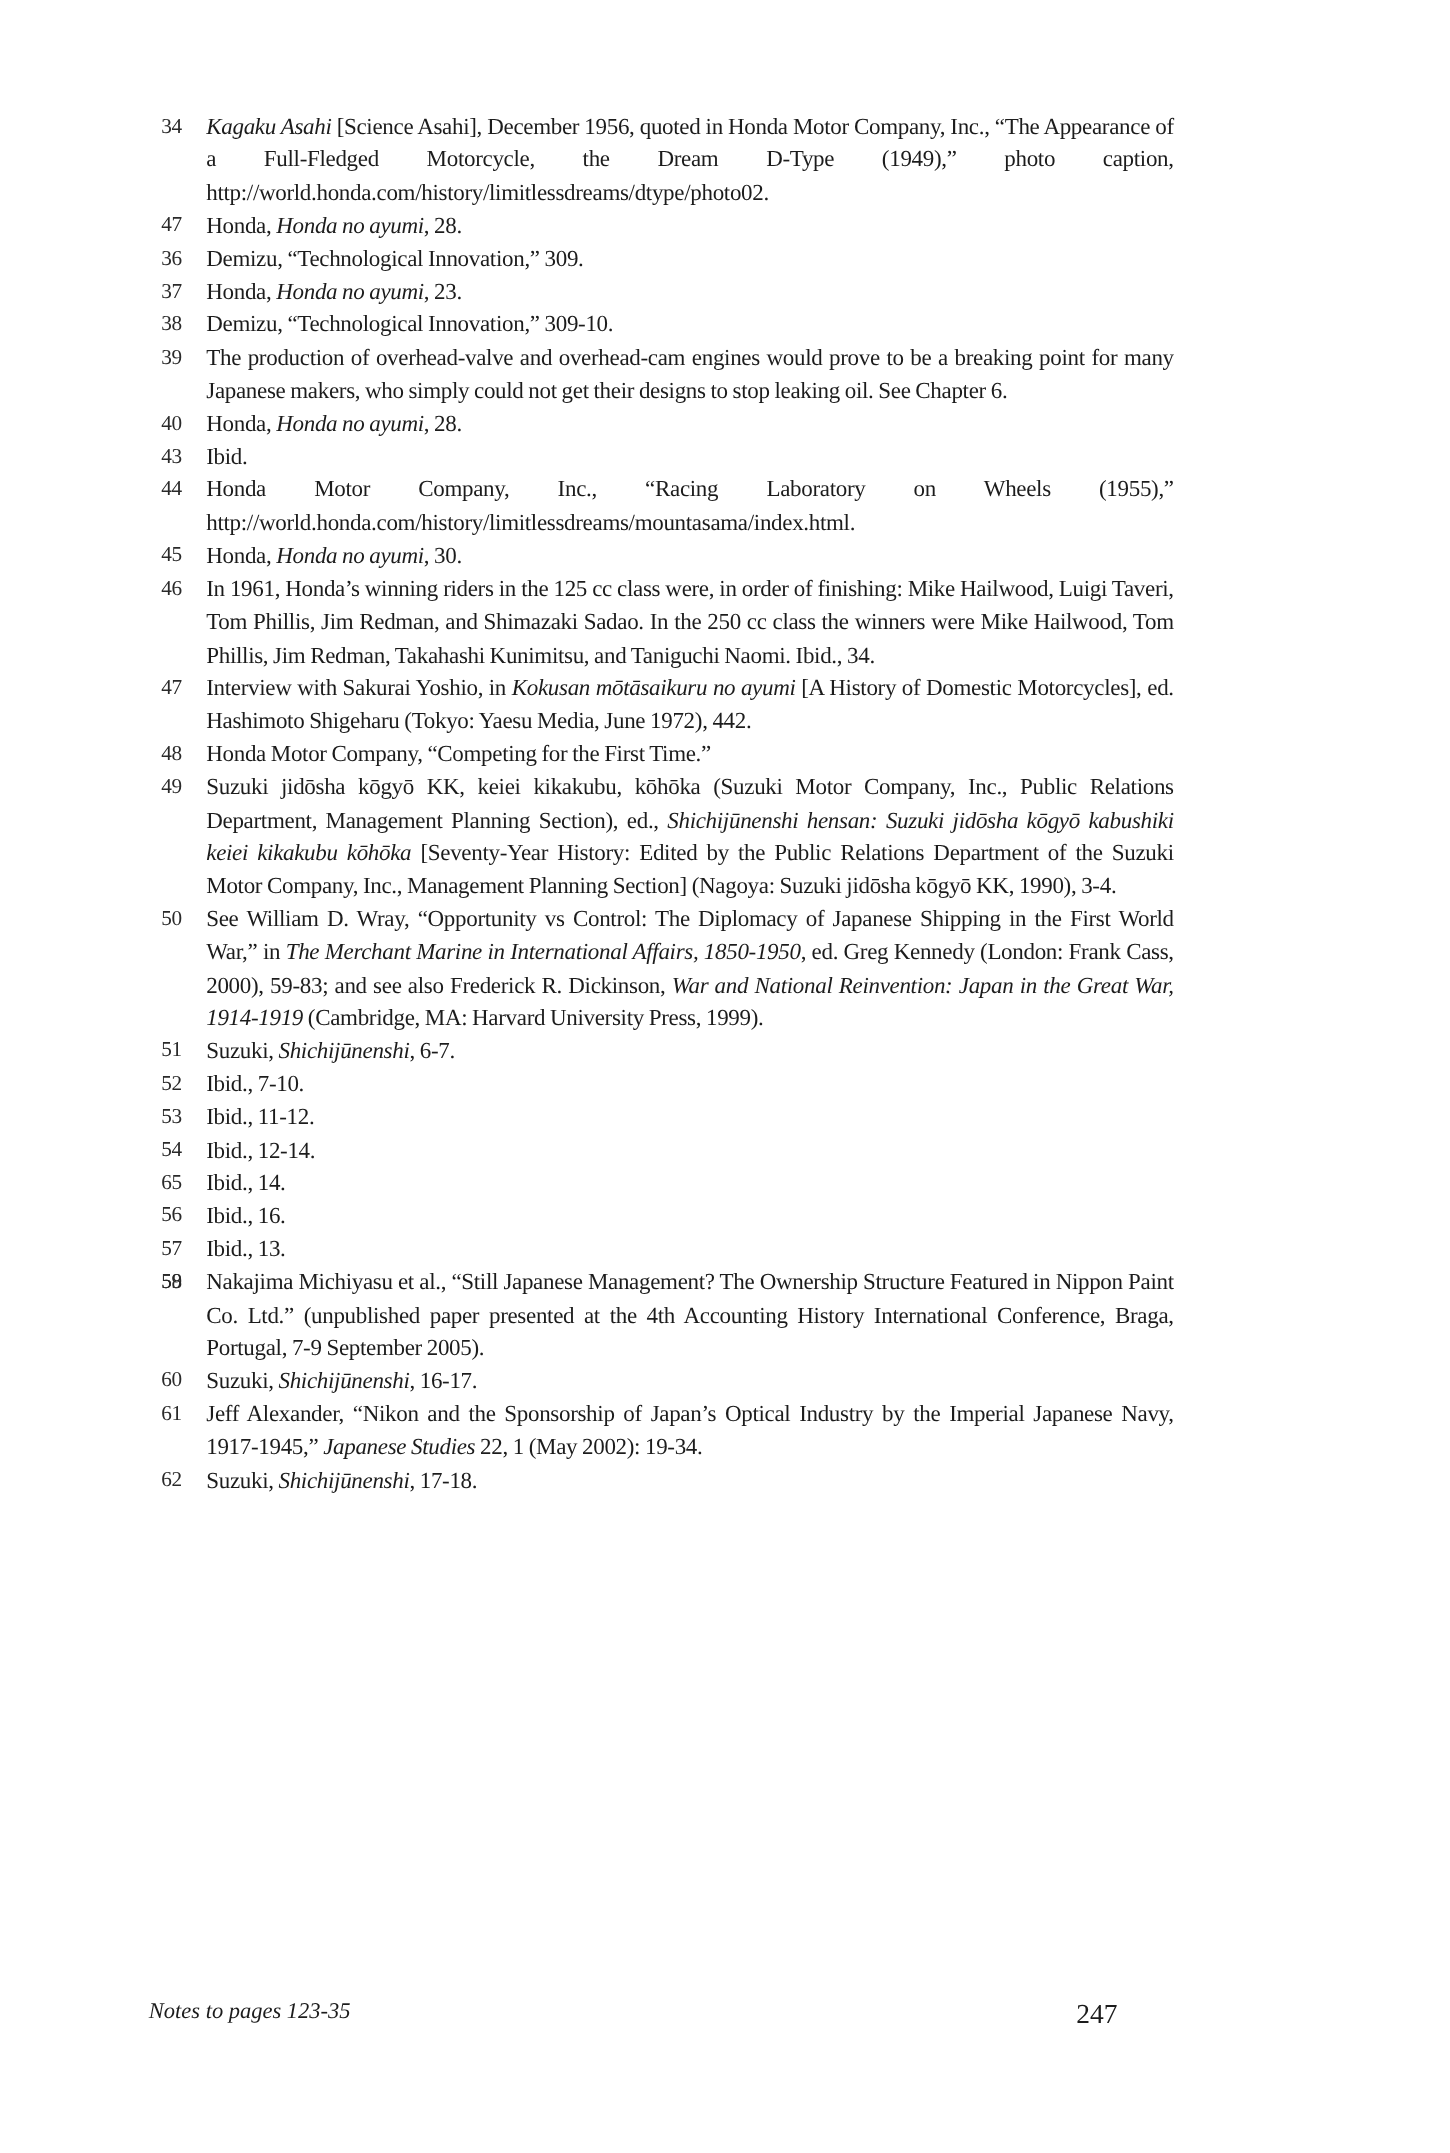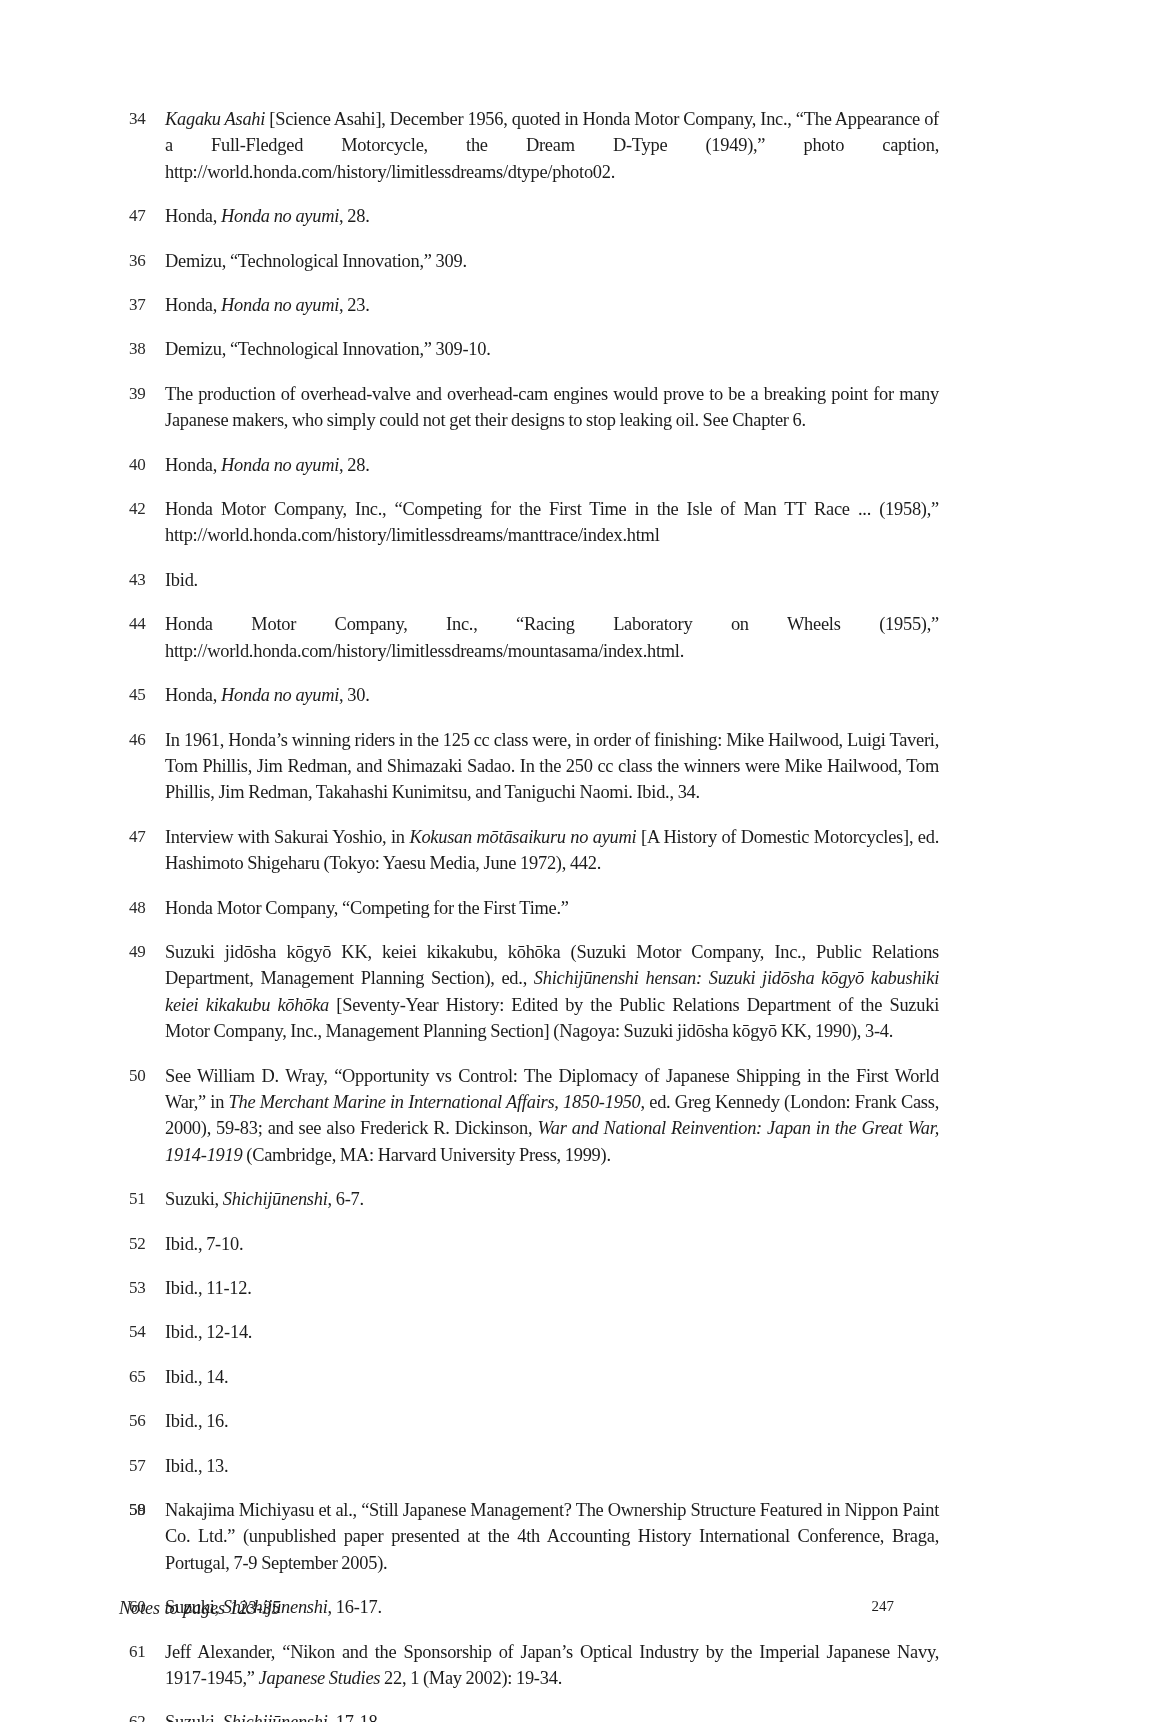--- a/index.html
+++ b/index.html
@@ -1,40 +1,39 @@
 <!DOCTYPE html>
 <html><head>
 <meta charset="utf-8">
 <style>
   html, body { margin: 0; padding: 0; background: #ffffff; }
   body { width: 1160px; height: 1722px; position: relative; overflow: hidden;
          font-family: "Liberation Serif", "DejaVu Serif", serif; color: #1c1c1c; }
   #page { position: absolute; left: 0; top: 0; width: 1160px; height: 1722px; }
   #notes { position: absolute; left: 129px; top: 88px; width: 810px; margin: 0; padding: 0; list-style: none; }
   .note { position: relative; padding-left: 36px; font-size: 18.4px; line-height: 26.4px;
-          text-align: justify; letter-spacing: -0.25px; word-spacing: -0.5px; margin-top: 18px; }
+          text-align: justify; letter-spacing: -0.25px; word-spacing: -0.5px; }
   .note .num { position: absolute; left: 0; top: 0; width: 30px; font-size: 17px; color: #2a2a2a; }
   .note .body i { font-style: italic; }
   #footer { position: absolute; left: 119px; top: 1598px; width: 775px; height: 30px; }
   #footer-left { position: absolute; left: 0; top: 0; font-style: italic; font-size: 18px; text-align: center; }
-  #footer-right { position: absolute; right: 0; top: 0; font-size: 15px; }
+  #footer-right { position: absolute; right: 0; top: 0; font-size: 22px; }
 </style>
 </head>
 <body>
 
 <div id="page">
   <ol id="notes">
       <li class="note"><span class="num">34</span><span class="body"><i>Kagaku Asahi</i><span> [Science Asahi], December 1956, quoted in Honda Motor Company, Inc., “The Appearance of a Full-Fledged Motorcycle, the Dream D-Type (1949),” photo caption, http://world.honda.com/history/limitlessdreams/dtype/photo02.</span></span></li>
       <li class="note"><span class="num">47</span><span class="body"><span>Honda, </span><i>Honda no ayumi</i><span>, 28.</span></span></li>
       <li class="note"><span class="num">36</span><span class="body"><span>Demizu, “Technological Innovation,” 309.</span></span></li>
       <li class="note"><span class="num">37</span><span class="body"><span>Honda, </span><i>Honda no ayumi</i><span>, 23.</span></span></li>
       <li class="note"><span class="num">38</span><span class="body"><span>Demizu, “Technological Innovation,” 309-10.</span></span></li>
       <li class="note"><span class="num">39</span><span class="body"><span>The production of overhead-valve and overhead-cam engines would prove to be a breaking point for many Japanese makers, who simply could not get their designs to stop leaking oil. See Chapter 6.</span></span></li>
       <li class="note"><span class="num">40</span><span class="body"><span>Honda, </span><i>Honda no ayumi</i><span>, 28.</span></span></li>
-      <li class="note"><span class="num">42</span><span class="body"><span>Honda Motor Company, Inc., “Competing for the First Time in the Isle of Man TT Race ... (1958),” http://world.honda.com/history/limitlessdreams/manttrace/index.html</span></span></li>
       <li class="note"><span class="num">43</span><span class="body"><span>Ibid.</span></span></li>
       <li class="note"><span class="num">44</span><span class="body"><span>Honda Motor Company, Inc., “Racing Laboratory on Wheels (1955),” http://world.honda.com/history/limitlessdreams/mountasama/index.html.</span></span></li>
       <li class="note"><span class="num">45</span><span class="body"><span>Honda, </span><i>Honda no ayumi</i><span>, 30.</span></span></li>
       <li class="note"><span class="num">46</span><span class="body"><span>In 1961, Honda’s winning riders in the 125 cc class were, in order of finishing: Mike Hailwood, Luigi Taveri, Tom Phillis, Jim Redman, and Shimazaki Sadao. In the 250 cc class the winners were Mike Hailwood, Tom Phillis, Jim Redman, Takahashi Kunimitsu, and Taniguchi Naomi. Ibid., 34.</span></span></li>
       <li class="note"><span class="num">47</span><span class="body"><span>Interview with Sakurai Yoshio, in </span><i>Kokusan mōtāsaikuru no ayumi</i><span> [A History of Domestic Motorcycles], ed. Hashimoto Shigeharu (Tokyo: Yaesu Media, June 1972), 442.</span></span></li>
       <li class="note"><span class="num">48</span><span class="body"><span>Honda Motor Company, “Competing for the First Time.”</span></span></li>
       <li class="note"><span class="num">49</span><span class="body"><span>Suzuki jidōsha kōgyō KK, keiei kikakubu, kōhōka (Suzuki Motor Company, Inc., Public Relations Department, Management Planning Section), ed., </span><i>Shichijūnenshi hensan: Suzuki jidōsha kōgyō kabushiki keiei kikakubu kōhōka</i><span> [Seventy-Year History: Edited by the Public Relations Department of the Suzuki Motor Company, Inc., Management Planning Section] (Nagoya: Suzuki jidōsha kōgyō KK, 1990), 3-4.</span></span></li>
       <li class="note"><span class="num">50</span><span class="body"><span>See William D. Wray, “Opportunity vs Control: The Diplomacy of Japanese Shipping in the First World War,” in </span><i>The Merchant Marine in International Affairs, 1850-1950</i><span>, ed. Greg Kennedy (London: Frank Cass, 2000), 59-83; and see also Frederick R. Dickinson, </span><i>War and National Reinvention: Japan in the Great War, 1914-1919</i><span> (Cambridge, MA: Harvard University Press, 1999).</span></span></li>
       <li class="note"><span class="num">51</span><span class="body"><span>Suzuki, </span><i>Shichijūnenshi</i><span>, 6-7.</span></span></li>
       <li class="note"><span class="num">52</span><span class="body"><span>Ibid., 7-10.</span></span></li>

